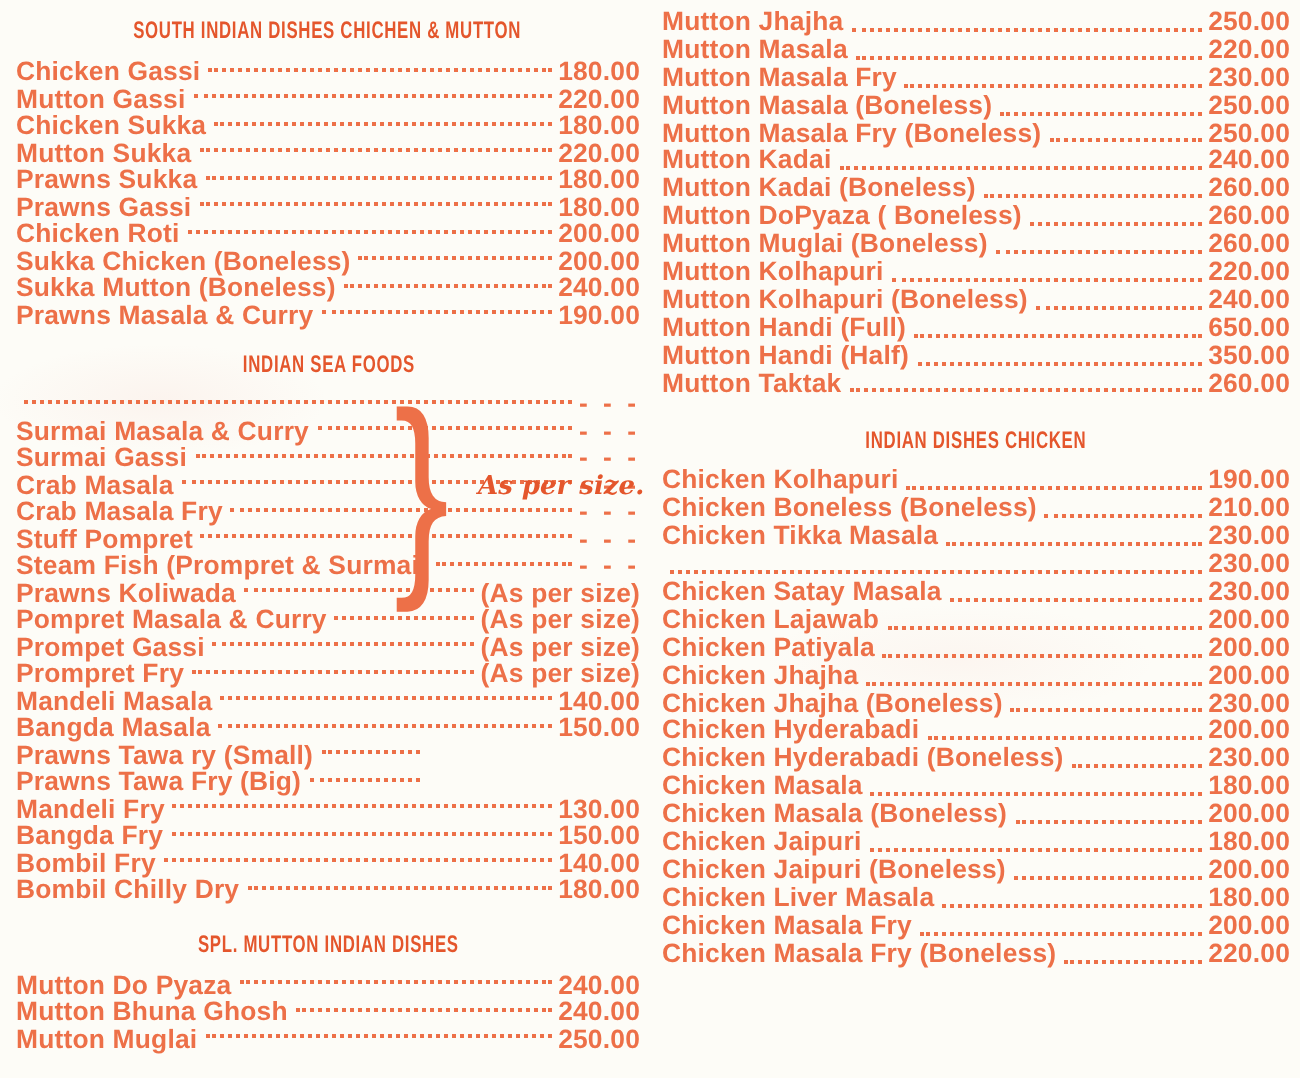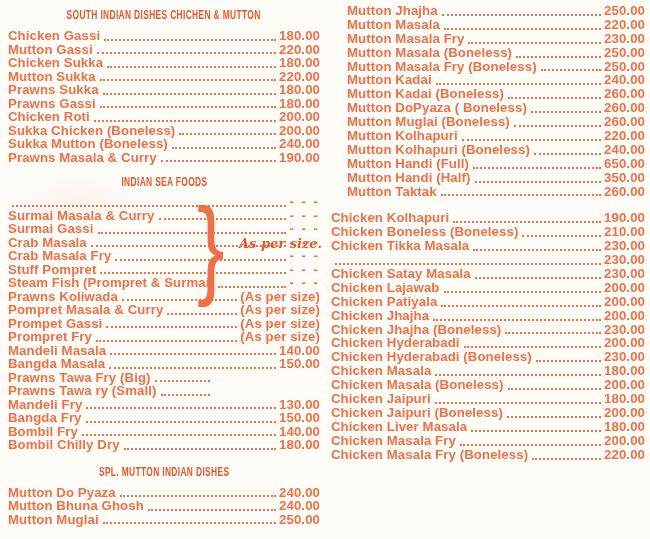--- a/index.html
+++ b/index.html
@@ -27,21 +27,21 @@
   .col { position: absolute; top: 0; }
   .col-left  { left: 8px;   width: 312px; }
   .col-right { left: 331px; width: 314px; }
 
   .menu-section { position: relative; }
 
   
   .col-left  .menu-section:nth-child(1) { margin-top: 6px; }
   .col-left  .menu-section:nth-child(2) { margin-top: 9px; }
   .col-left  .menu-section:nth-child(3) { margin-top: 11px; }
-  .col-right .menu-section:nth-child(1) { margin-top: 3px; margin-left: 16px; }
+  .col-right .menu-section:nth-child(1) { margin-top: 3px; }
   .col-right .menu-section:nth-child(2) { margin-top: 13px; }
 
   .section-header {
     text-align: center;
     color: var(--header-color);
     font-size: 12px;
     line-height: 18px;
     white-space: nowrap;
   }
   .section-header .hdr-inner {
@@ -56,21 +56,21 @@
   .col-left .menu-section:nth-child(3) .item-list { margin-top: 5px; }
 
   .menu-row {
     display: flex;
     align-items: flex-end;
     color: var(--item-color);
     font-size: 13.2px;
     white-space: nowrap;
     letter-spacing: 0.1px;
   }
-  .col-left  .menu-row { height: 13.5px; line-height: 13.5px; }
+  .col-left  .menu-row { height: 13.5px; line-height: 13.5px; align-items: center; }
   .col-right .menu-row { height: 13.9px; line-height: 13.9px; }
 
   .item-name { flex: none; }
   .dots {
     flex: 1 1 auto;
     min-width: 8px;
     border-bottom: 2px dotted var(--dot-color);
     margin: 0 3px 2px 4px;
   }
   .item-price { flex: none; text-align: right; }
@@ -227,25 +227,25 @@
             <span class="item-name">Mandeli Masala</span>
             <span class="dots"></span>
             <span class="item-price">140.00</span>
           </div>
           <div class="menu-row">
             <span class="item-name">Bangda Masala</span>
             <span class="dots"></span>
             <span class="item-price">150.00</span>
           </div>
           <div class="menu-row no-price">
+            <span class="item-name">Prawns Tawa ry (Small)</span>
+            <span class="dots"></span>
+          </div>
+          <div class="menu-row no-price">
             <span class="item-name">Prawns Tawa Fry (Big)</span>
-            <span class="dots"></span>
-          </div>
-          <div class="menu-row no-price">
-            <span class="item-name">Prawns Tawa ry (Small)</span>
             <span class="dots"></span>
           </div>
           <div class="menu-row">
             <span class="item-name">Mandeli Fry</span>
             <span class="dots"></span>
             <span class="item-price">130.00</span>
           </div>
           <div class="menu-row">
             <span class="item-name">Bangda Fry</span>
             <span class="dots"></span>
@@ -355,20 +355,21 @@
             <span class="item-price">350.00</span>
           </div>
           <div class="menu-row">
             <span class="item-name">Mutton Taktak</span>
             <span class="dots"></span>
             <span class="item-price">260.00</span>
           </div>
         </div>
       </div>
       <div class="menu-section">
+        <div class="section-header"><span class="hdr-inner">INDIAN DISHES CHICKEN</span></div>
         <div class="item-list">
           <div class="menu-row">
             <span class="item-name">Chicken Kolhapuri</span>
             <span class="dots"></span>
             <span class="item-price">190.00</span>
           </div>
           <div class="menu-row">
             <span class="item-name">Chicken Boneless (Boneless)</span>
             <span class="dots"></span>
             <span class="item-price">210.00</span>

